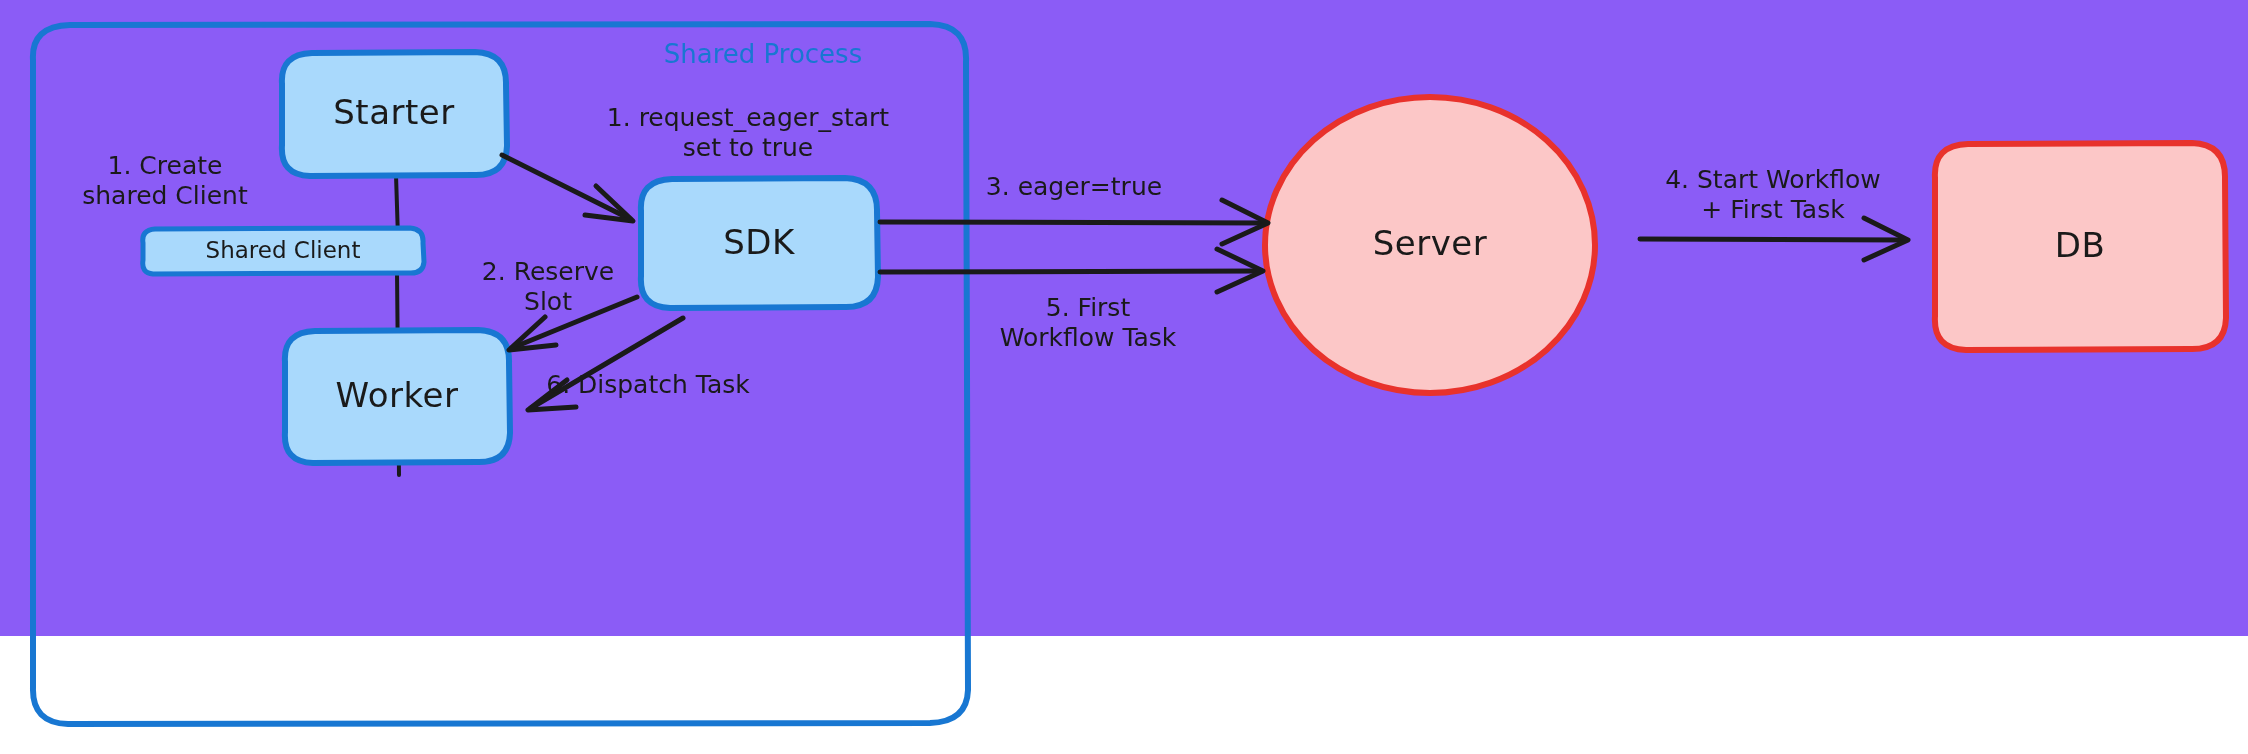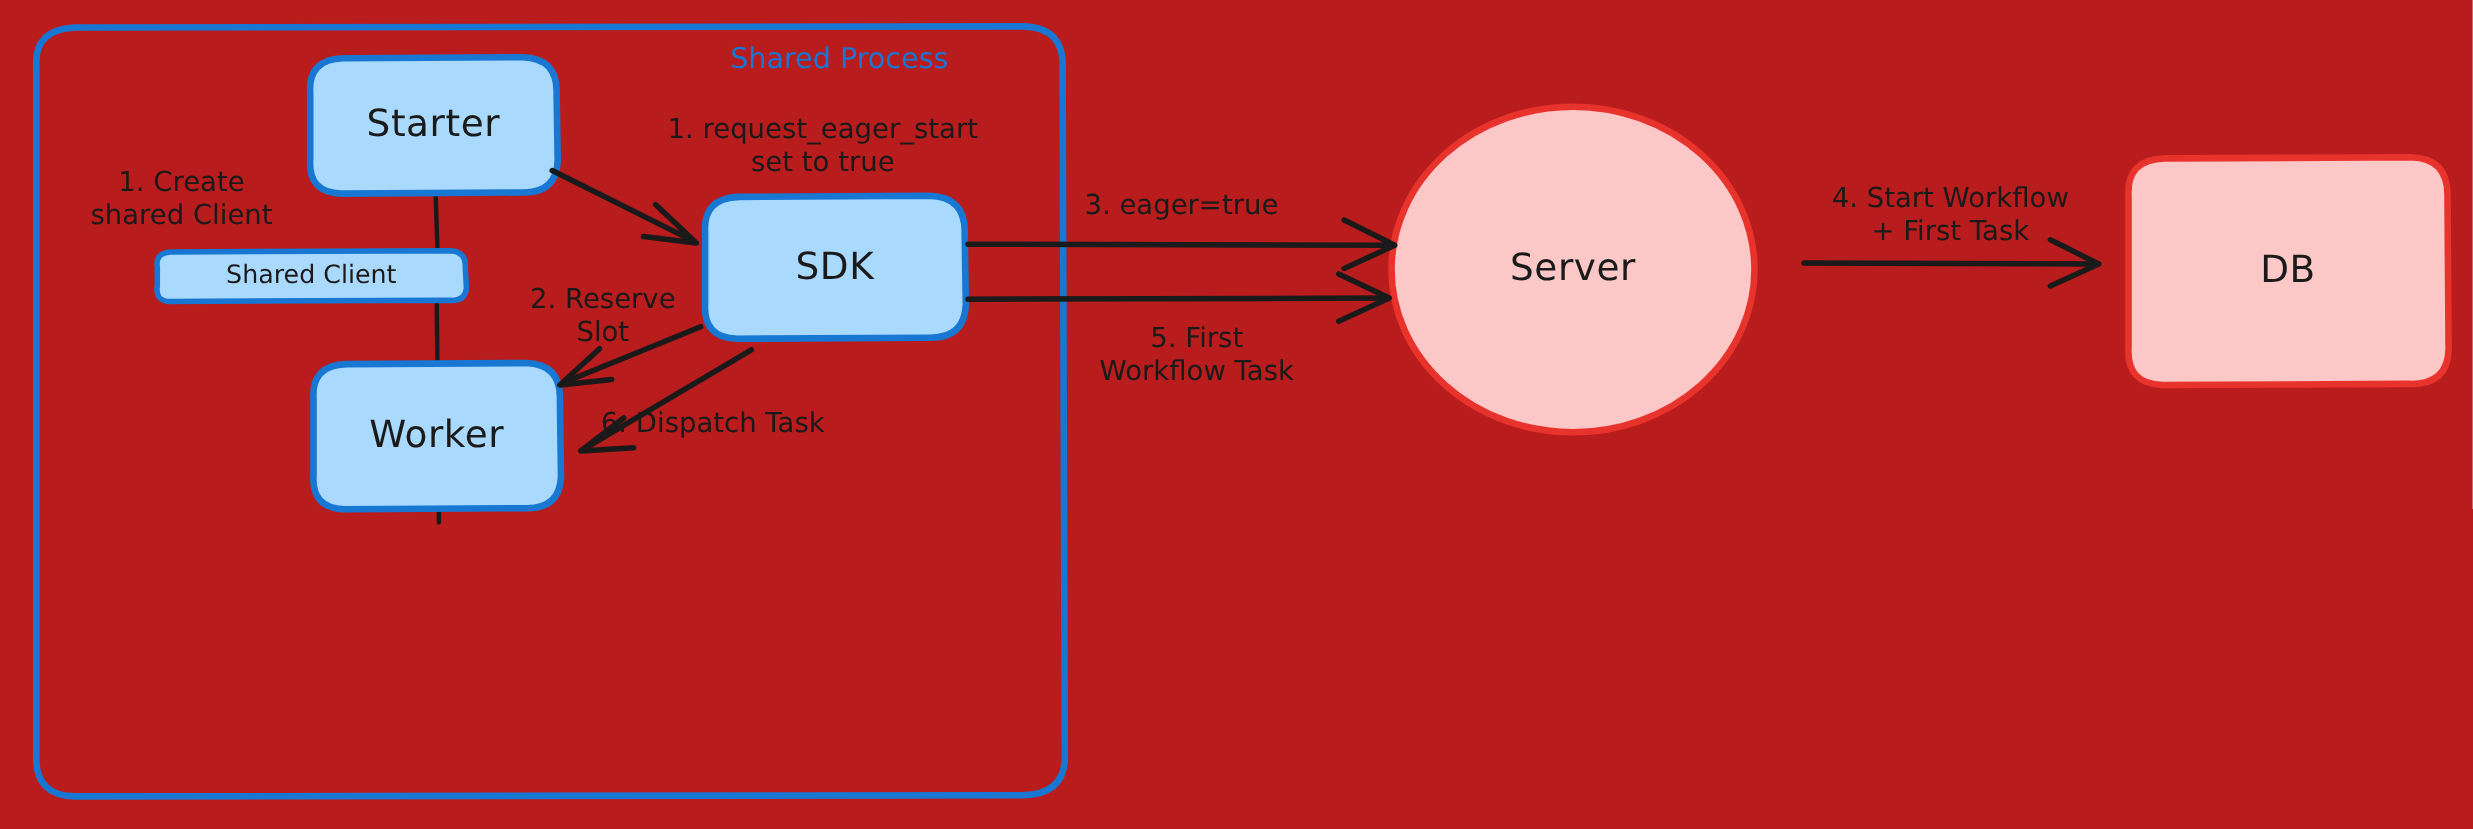--- a/index.html
+++ b/index.html
@@ -9,22 +9,22 @@
   }
   body {
     width: 2248px;
     height: 754px;
     overflow: hidden;
     font-family: "DejaVu Sans", sans-serif;
   }
   #diagram-root {
     position: relative;
     width: 2248px;
-    height: 754px;
-    background: #b91c1c;
+    height: 636px;
+    background: #8b5cf6;
     text-align: right;
   }
   svg#diagram-svg {
     display: block;
     width: 2248px;
     height: 754px;
   }
   .node-label {
     font-family: "DejaVu Sans", sans-serif;
     font-size: 34px;

